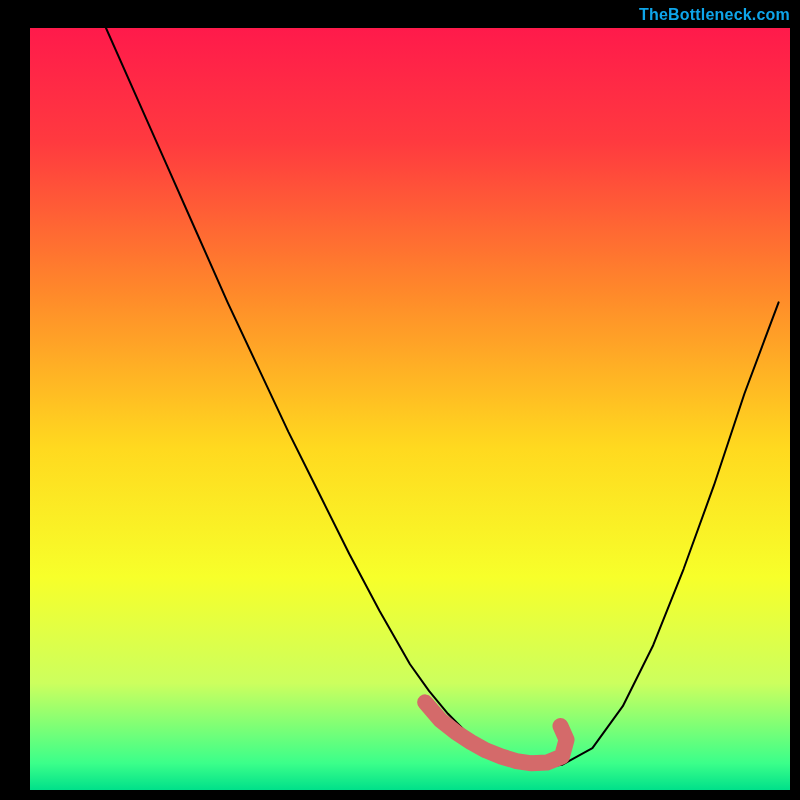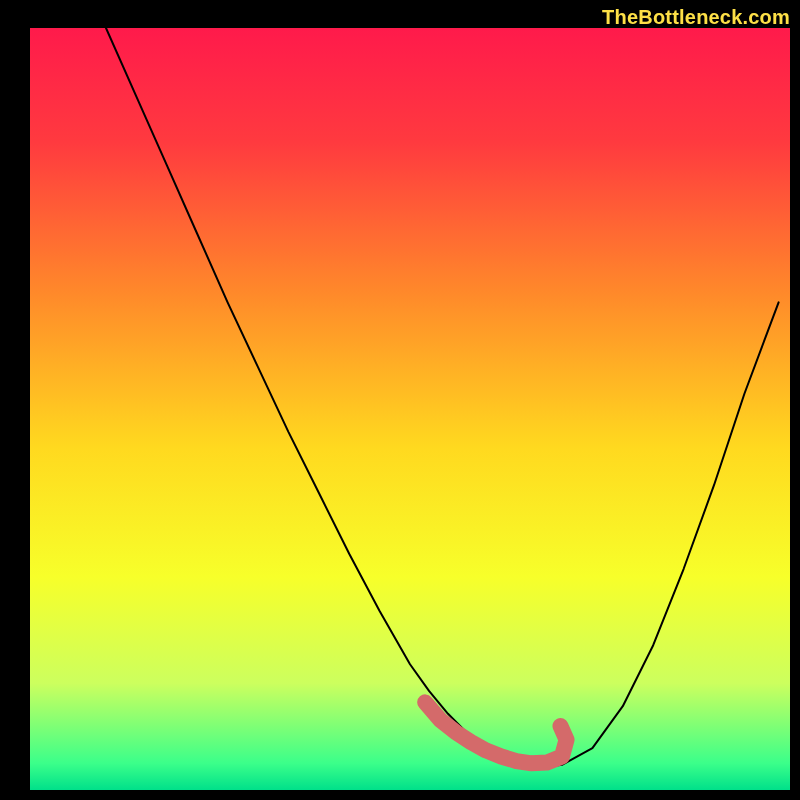--- a/index.html
+++ b/index.html
@@ -16,22 +16,22 @@
     width: 800px;
     height: 800px;
   }
   svg {
     display: block;
   }
   .watermark {
     position: absolute;
     top: 6px;
     right: 10px;
-    color: #fde047;
-    font-size: 20px;
+    color: #0ea5e9;
+    font-size: 16px;
     font-weight: 600;
     letter-spacing: 0.2px;
     user-select: none;
   }
 </style>
 </head>
 <body>
 
 <div class="chart-container">
   <svg id="chart-svg" width="800" height="800" viewBox="0 0 800 800">

